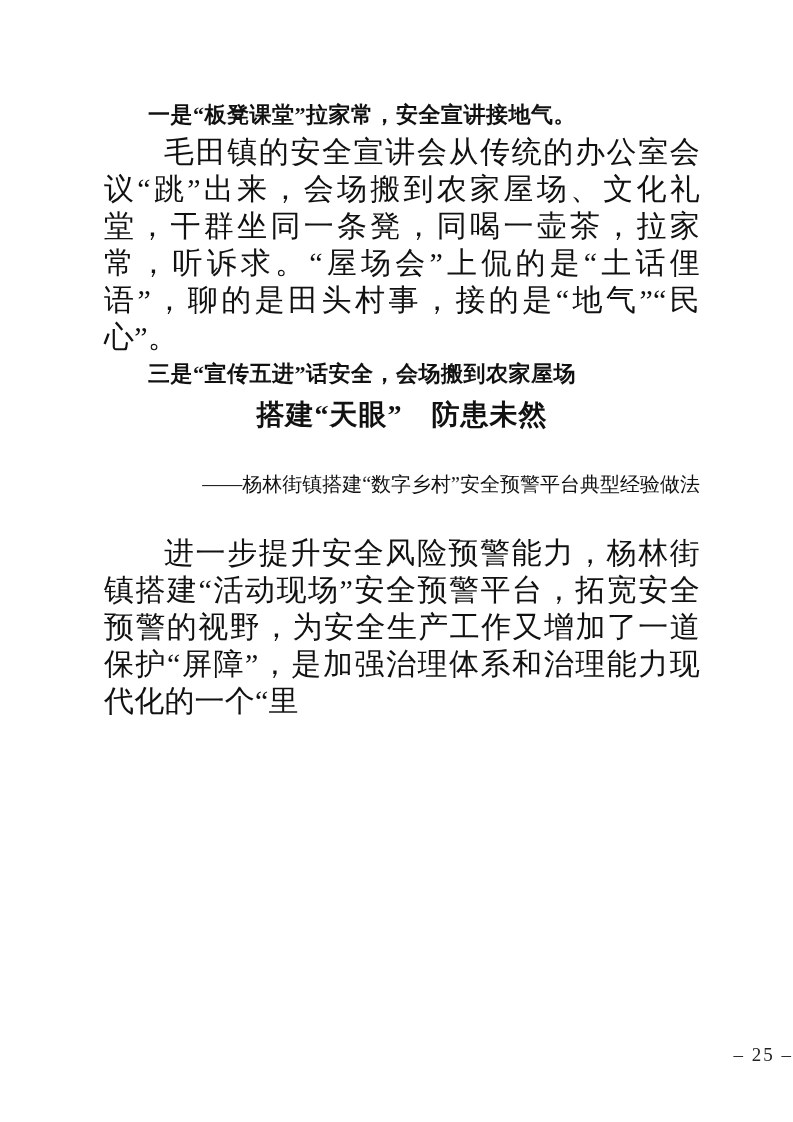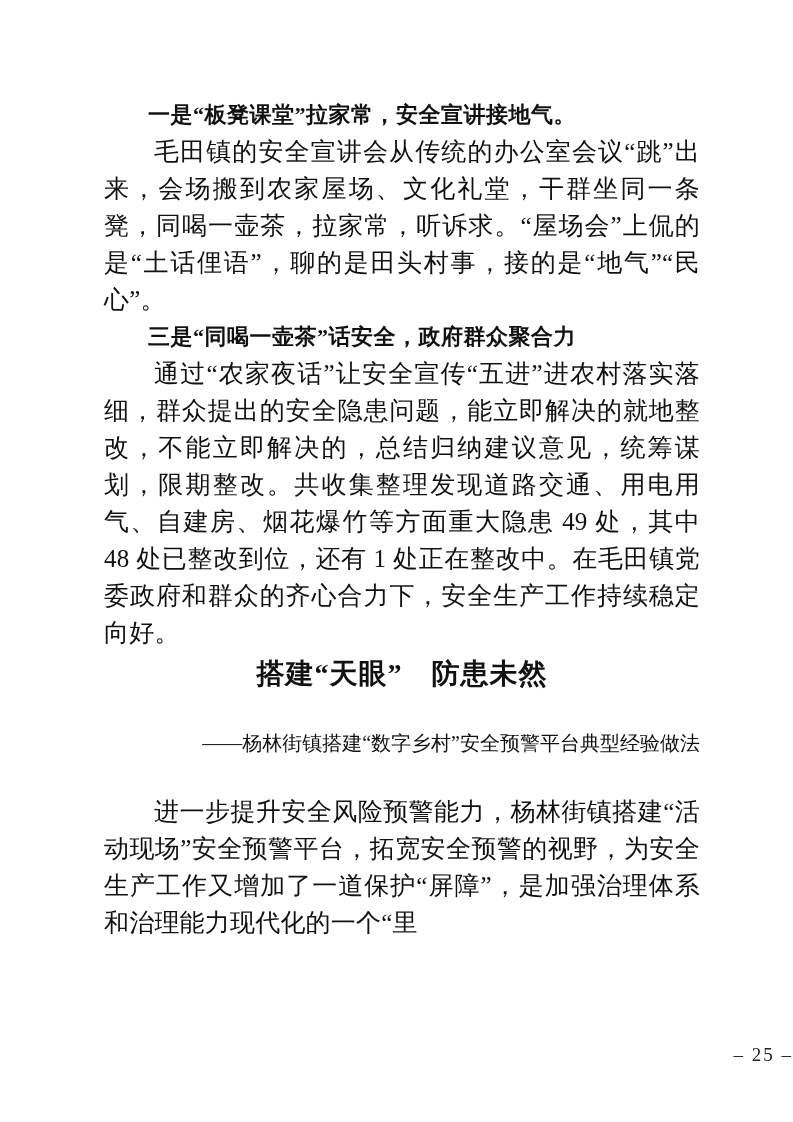--- a/index.html
+++ b/index.html
@@ -22,21 +22,21 @@
     margin: 0;
     font-size: 22px;
     line-height: 37px;
     font-weight: bold;
     text-indent: 2em;
     text-align: justify;
     letter-spacing: 0.5px;
   }
   .body-para {
     margin: 0;
-    font-size: 25px;
+    font-size: 30px;
     line-height: 37px;
     font-weight: normal;
     text-indent: 2em;
     text-align: justify;
     text-justify: inter-ideograph;
     letter-spacing: 0.2px;
   }
   .article-title {
     margin: 2px 0 0 0;
     font-size: 28px;
@@ -73,23 +73,22 @@
 <body>
 
 <div class="page">
 
   <h3 class="body-heading">一是“板凳课堂”拉家常，安全宣讲接地气。</h3>
 
   <p class="body-para">毛田镇的安全宣讲会从传统的办公室会议“跳”出来，会场搬到农家屋场、文化礼堂，干群坐同一条凳，同喝一壶茶，拉家常，听诉求。“屋场会”上侃的是“土话俚语”，聊的是田头村事，接的是“地气”“民心”。</p>
 
 
 
-  <h3 class="body-heading">三是“同喝一壶茶”话安全，政府群众聚合力</h3>
+  <h3 class="body-heading">三是“宣传五进”话安全，会场搬到农家屋场</h3>
 
-  <p class="body-para">通过“农家夜话”让安全宣传“五进”进农村落实落细，群众提出的安全隐患问题，能立即解决的就地整改，不能立即解决的，总结归纳建议意见，统筹谋划，限期整改。共收集整理发现道路交通、用电用气、自建房、烟花爆竹等方面重大隐患 49 处，其中 48 处已整改到位，还有 1 处正在整改中。在毛田镇党委政府和群众的齐心合力下，安全生产工作持续稳定向好。</p>
 
   <h1 class="article-title">搭建“天眼”　防患未然</h1>
 
   <h2 class="article-subtitle">——杨林街镇搭建“数字乡村”安全预警平台典型经验做法</h2>
 
   <p class="body-para article-lead">进一步提升安全风险预警能力，杨林街镇搭建“活动现场”安全预警平台，拓宽安全预警的视野，为安全生产工作又增加了一道保护“屏障”，是加强治理体系和治理能力现代化的一个“里</p>
 
   <div class="page-number">– 25 –</div>
 
 </div>

